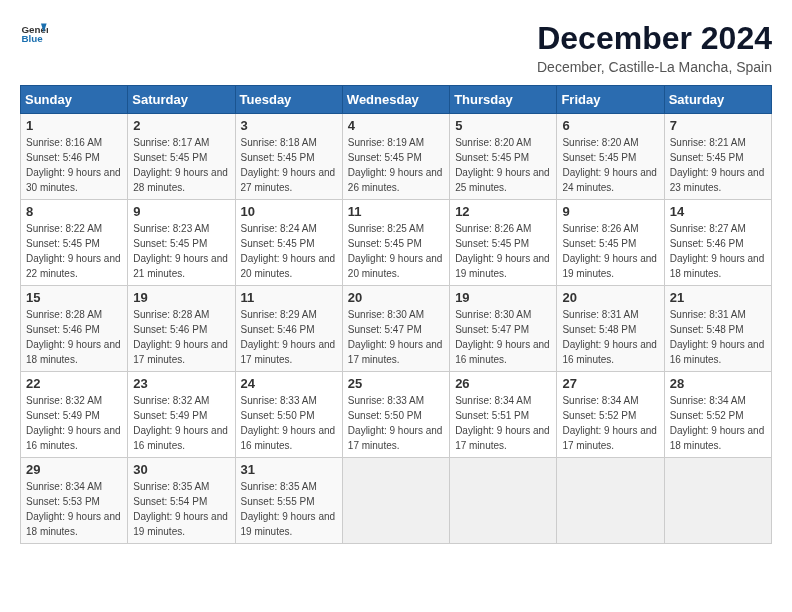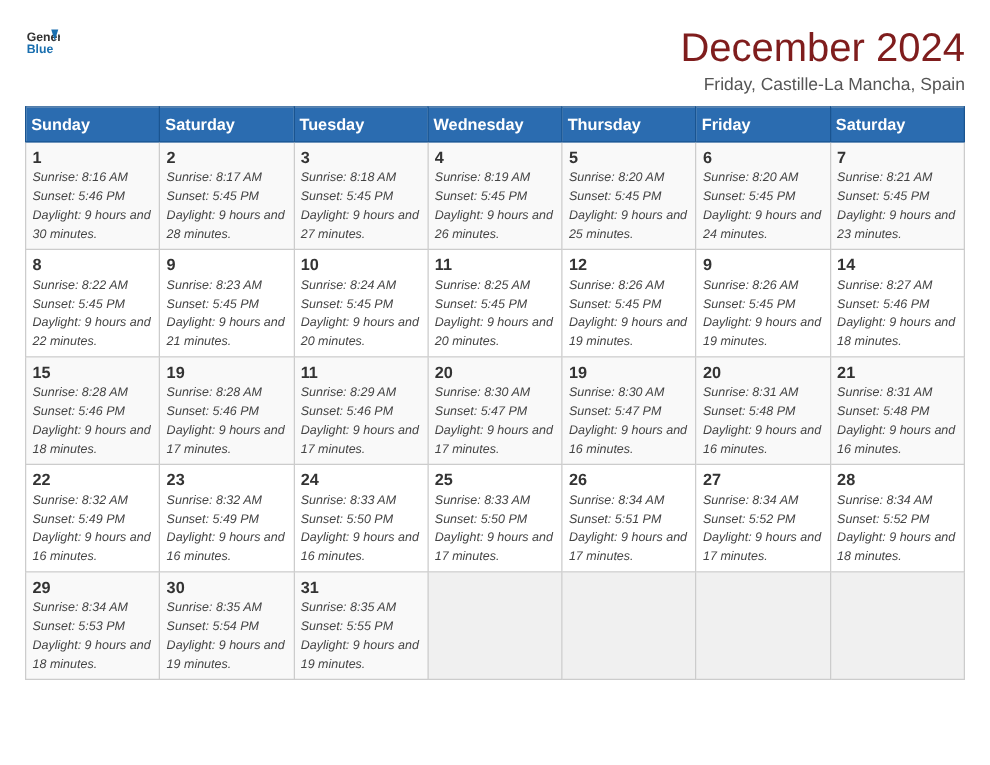--- a/index.html
+++ b/index.html
@@ -23,22 +23,22 @@
     }
     .logo-icon {
       width: 28px;
       height: 28px;
     }
     .title-section {
       text-align: right;
     }
     .calendar-title {
       font-size: 32px;
-      font-weight: normal;
-      color: #7f1d1d;
+      font-weight: bold;
+      color: #0f172a;
     }
     .calendar-subtitle {
       font-size: 14px;
       color: #555;
       margin-top: 2px;
     }
     .calendar-table {
       width: 100%;
       border-collapse: collapse;
       font-size: 10.5px;
@@ -70,40 +70,39 @@
     .day-number {
       font-size: 13px;
       font-weight: bold;
       color: #333;
       margin-bottom: 2px;
     }
     .day-info {
       color: #444;
       font-size: 10px;
       line-height: 1.5;
-      font-style: italic;
     }
     .empty-cell {
       background: #f0f0f0 !important;
     }
   </style>
 </head>
 <body>
 
 <div class="header">
   <div class="logo">
     <svg class="logo-icon" viewBox="0 0 40 40">
       <text x="2" y="18" font-size="14" font-weight="bold" fill="#333">General</text>
       <text x="2" y="32" font-size="14" font-weight="bold" fill="#1a6faf">Blue</text>
       <polygon points="30,5 38,5 34,18" fill="#1a6faf"></polygon>
     </svg>
   </div>
   <div class="title-section">
     <div class="calendar-title">December 2024</div>
-    <div class="calendar-subtitle">Friday, Castille-La Mancha, Spain</div>
+    <div class="calendar-subtitle">December, Castille-La Mancha, Spain</div>
   </div>
 </div>
 
 <table class="calendar-table">
   <thead>
     <tr>
     <th>Sunday</th>
         <th>Saturday</th>
         <th>Tuesday</th>
         <th>Wednesday</th>

